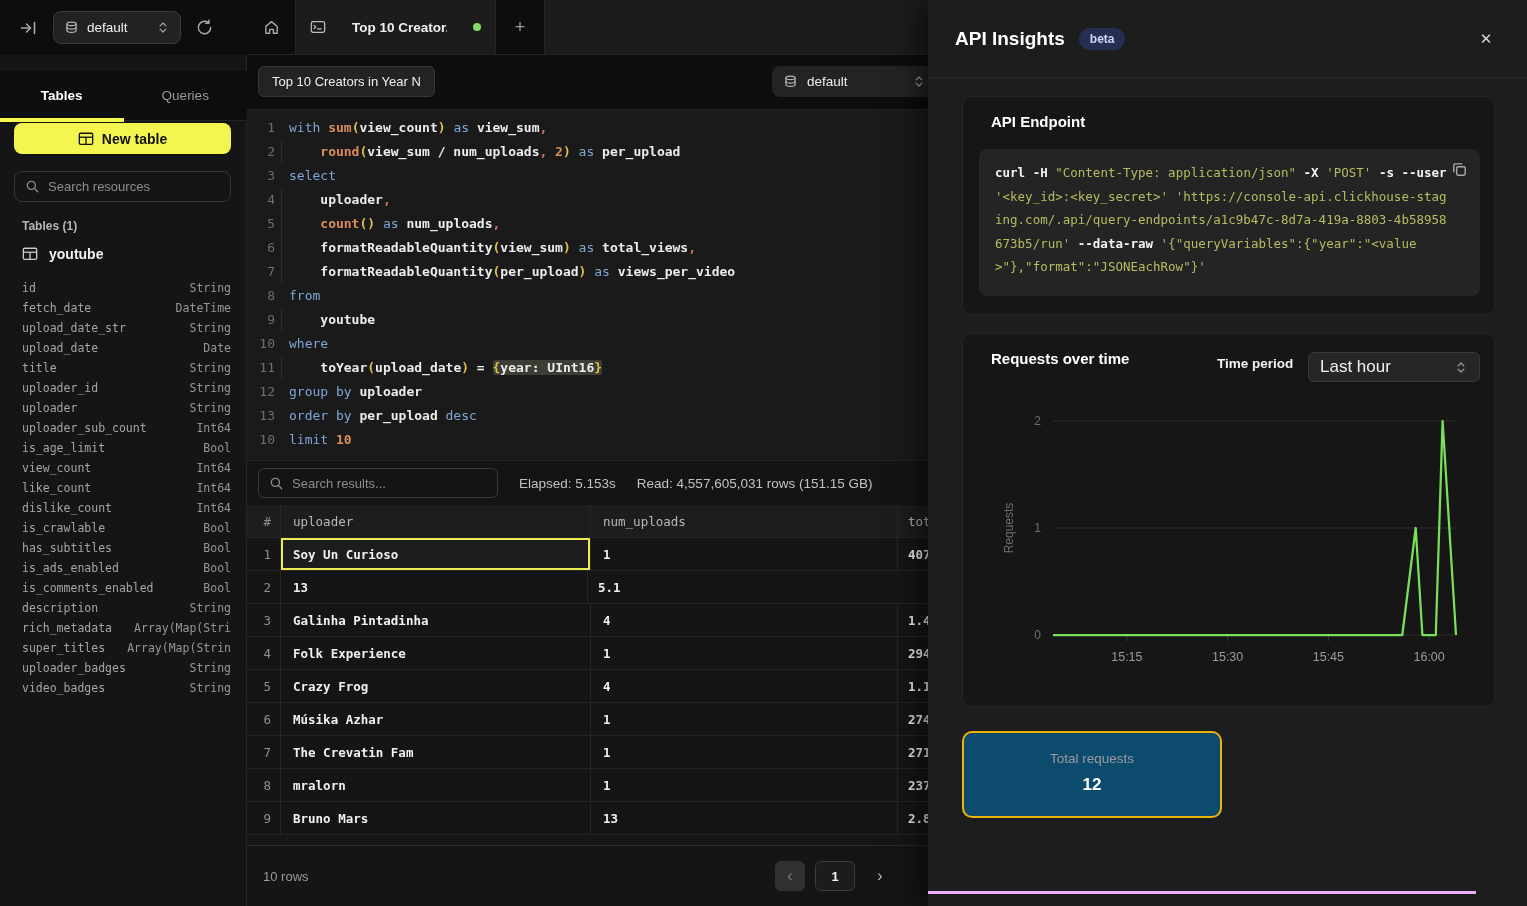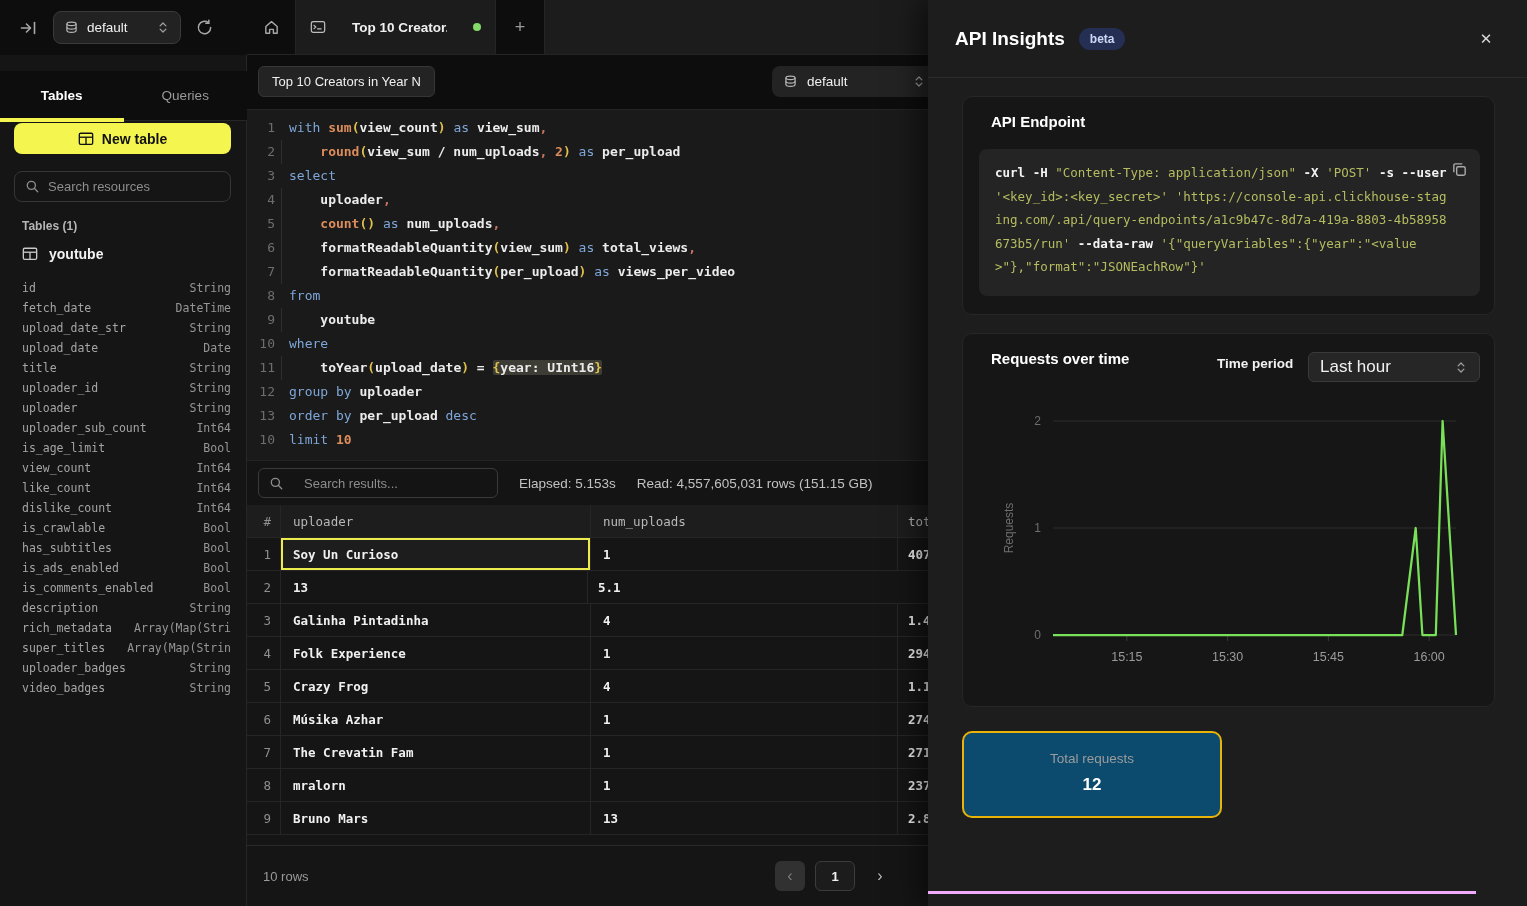--- a/index.html
+++ b/index.html
@@ -56,21 +56,21 @@
   .tk-kw { color:#7ea7d8; font-weight:normal; }
   .tk-fn { color:#dd8d5c; }
   .tk-pr { color:#e2c04c; }
   .tk-num { color:#dd8d5c; }
   .tk-pu { color:#c97463; }
   .tk-id { color:#ececec; }
   .tk-prm { background:#3d3d35; border-radius:2px; }
 
   
   #results-toolbar { position:absolute; left:0; top:460px; width:681px; height:45px; background:#141414; border-top:1px solid #242424; display:flex; align-items:center; }
-  #results-search { width:240px; height:30px; margin-left:11px; border:1px solid #3a3a3a; border-radius:6px; display:flex; align-items:center; gap:20px; padding:0 10px; color:#8d8d8d;justify-content:flex-end; }
+  #results-search { width:240px; height:30px; margin-left:11px; border:1px solid #3a3a3a; border-radius:6px; display:flex; align-items:center; gap:8px; padding:0 10px; color:#8d8d8d;justify-content:flex-end; }
   #results-search input { flex:1; background:transparent; border:none; outline:none; color:#d9d9d9; font-size:13px; font-family:"Liberation Sans",sans-serif; }
   #results-search input::placeholder { color:#8d8d8d; }
   .stat-text { font-size:13.5px; color:#c2c2c2; margin-left:21px; white-space:nowrap;text-align:right; }
 
   #results-table { position:absolute; left:0; top:505px; width:940px; font-family:"DejaVu Sans Mono",monospace; font-size:12.5px; }
   .r-row { display:flex; height:33px; background:#151515; border-bottom:1px solid #262626; }
   .r-row.head { background:#1d1d1d; color:#b8b8b8; }
   .r-cell { display:flex; align-items:center; border-right:1px solid #262626; overflow:hidden; white-space:nowrap; }
   .c0 { width:34px; justify-content:flex-end; padding-right:9px; color:#8f8f8f; }
   .c1 { width:310px; padding-left:12px; }

